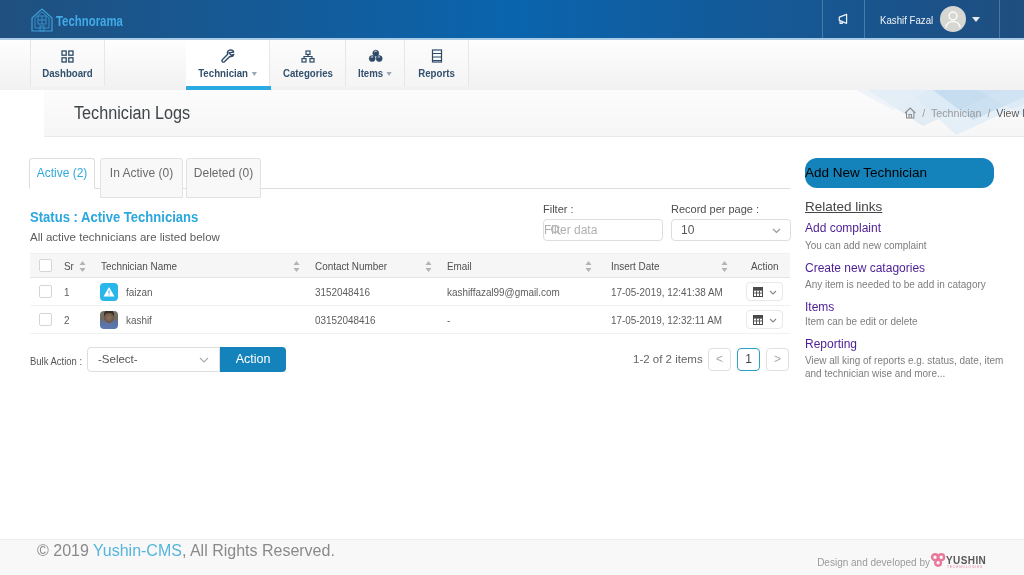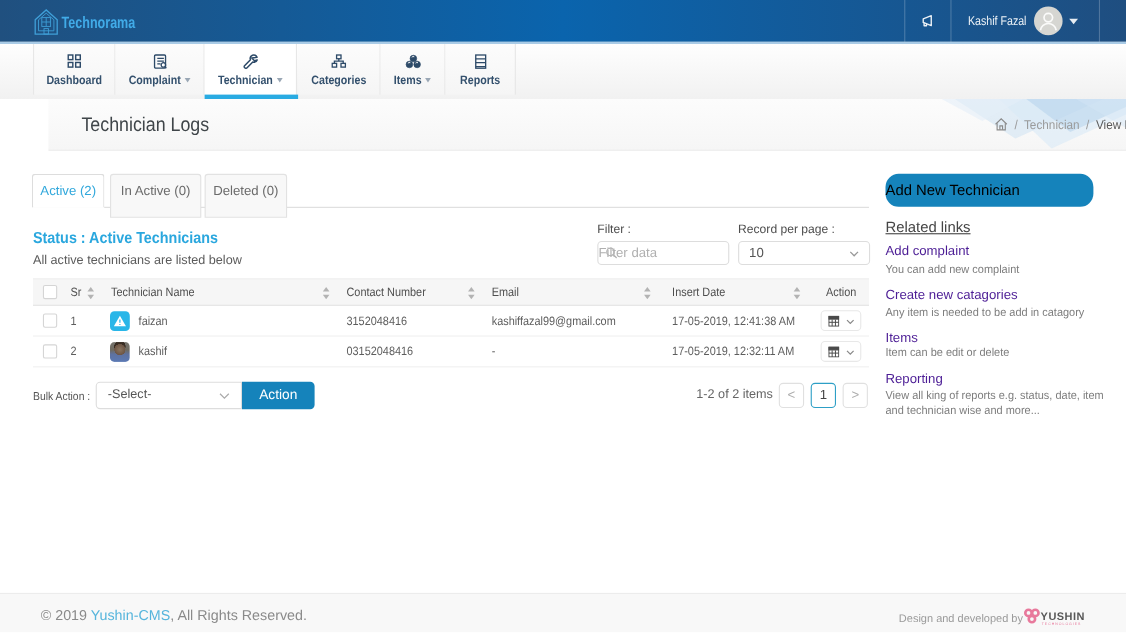--- a/index.html
+++ b/index.html
@@ -84,21 +84,21 @@
 
 
 .addbtn { position:absolute; left:805px; top:158px; width:189px; height:30px; background:#1583bb; border-radius:12px;
   color:#000000; font-size:13.5px; text-align:left; line-height:30px; }
 .rl-h { position:absolute; left:805px; top:199px; font-size:13.5px; color:#454545;text-decoration:underline; }
 .rl-a { position:absolute; left:805px; font-size:12px; color:#4c1d95; }
 .rl-d { position:absolute; left:805px; font-size:10.5px; color:#7d7d7d; line-height:12.5px; transform:scaleX(0.95); transform-origin:left; }
 
 
 .footer { position:absolute; left:0; top:539px; width:1024px; height:36px; background:#f8f8f8; border-top:1px solid #ececec; }
-.f-l { position:absolute; left:37px; top:12px; font-size:13px; color:#8a8a8a; }
+.f-l { position:absolute; left:37px; top:2px; font-size:16px; color:#8a8a8a; }
 .f-l .b { color:#56b5dc; }
 .f-r { position:absolute; right:94px; top:17px; font-size:10px; color:#9a9a9a; }
 .ylogo { position:absolute; right:38px; top:11px; }
 </style>
 </head>
 <body>
 <div id="app">
 
   <div class="topbar">
     <svg class="logo-ic" width="24" height="26" viewBox="0 0 24 26">
@@ -136,33 +136,20 @@
         <svg width="13" height="13" viewBox="0 0 13 13">
           <g fill="none" stroke="#2d4a68" stroke-width="1.3">
             <rect x="1" y="1" width="4.2" height="4.2"></rect>
             <rect x="7.8" y="1" width="4.2" height="4.2"></rect>
             <rect x="1" y="7.8" width="4.2" height="4.2"></rect>
             <rect x="7.8" y="7.8" width="4.2" height="4.2"></rect>
           </g>
         </svg>
       </div>
       <div class="lbl">Dashboard</div>
-    </div>
-    <div class="cell" style="left:105px; width:81px;">
-      <div class="cic">
-        <svg width="13" height="14" viewBox="0 0 13 14">
-          <g fill="none" stroke="#2d4a68" stroke-width="1.2">
-            <rect x="1.5" y="1" width="10" height="12" rx="1"></rect>
-            <path d="M4 4 H10 M4 6.5 H10 M4 9 H7"></path>
-            <circle cx="9.5" cy="10" r="2" fill="#fff"></circle>
-            <path d="M10.8 11.5 L12.2 13"></path>
-          </g>
-        </svg>
-      </div>
-      <div class="lbl">Complaint<span class="ncaret"></span></div>
     </div>
     <div class="cell active" style="left:186px; width:84px;">
       <div class="cic">
         <svg width="14" height="14" viewBox="0 0 14 14">
           <path d="M12.7 3 A3.2 3.2 0 0 0 8.5 1.2 A3.2 3.2 0 0 0 6.7 5.3 L1.3 10.7 A1.5 1.5 0 0 0 3.4 12.8 L8.8 7.4 A3.2 3.2 0 0 0 12.8 5.5 L10.3 6.2 L7.9 3.8 Z" fill="none" stroke="#2d4a68" stroke-width="1.35" stroke-linejoin="round"></path>
         </svg>
       </div>
       <div class="lbl">Technician<span class="ncaret"></span></div>
     </div>
     <div class="cell" style="left:271px; width:75px;">

